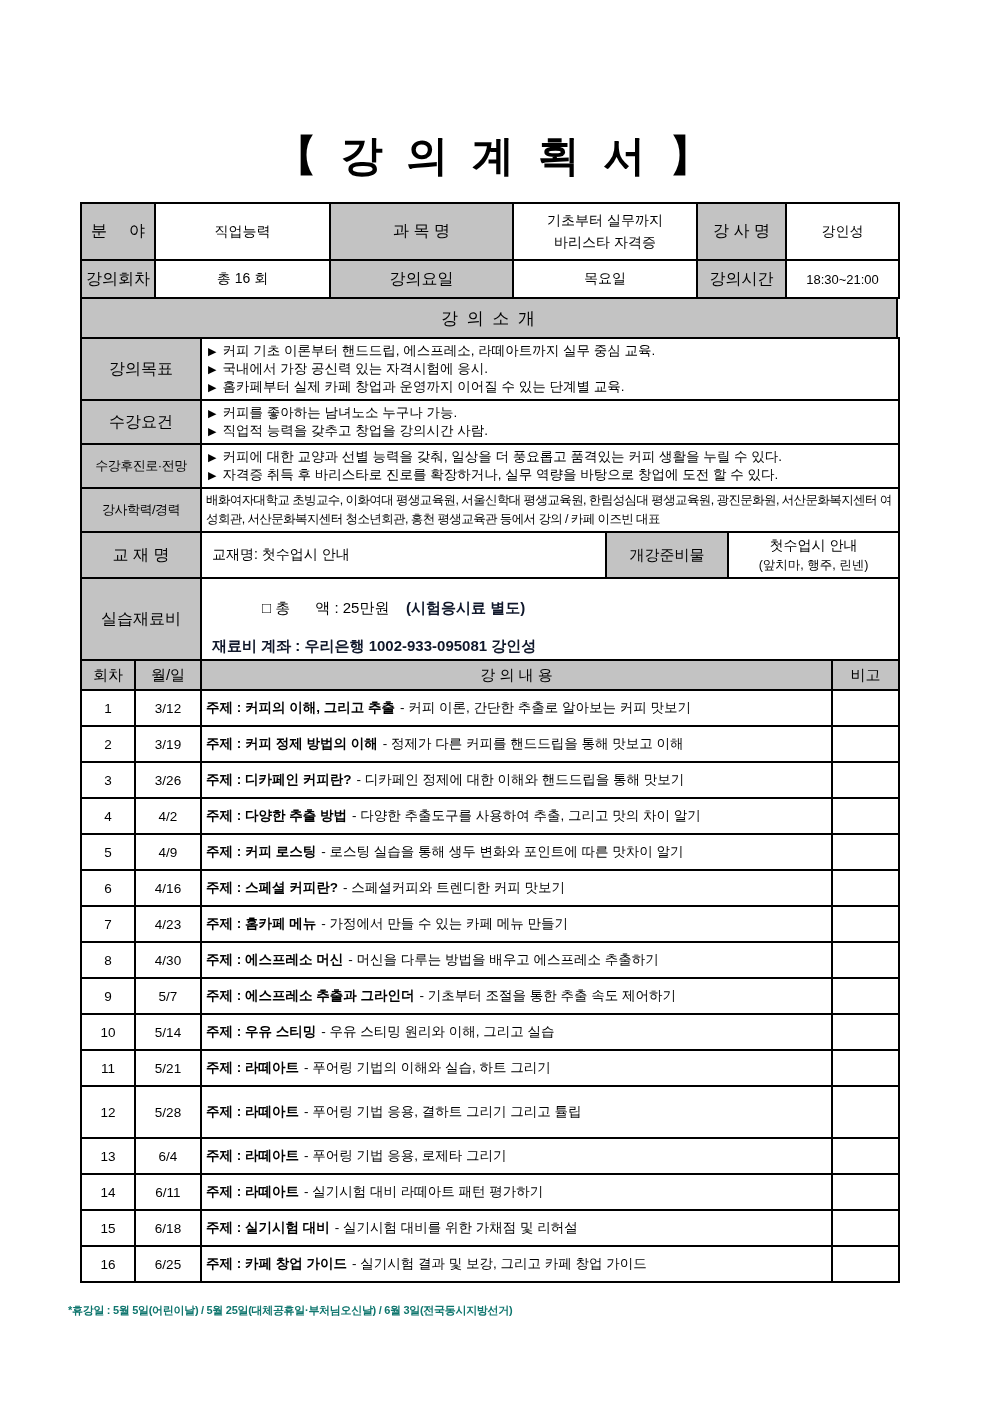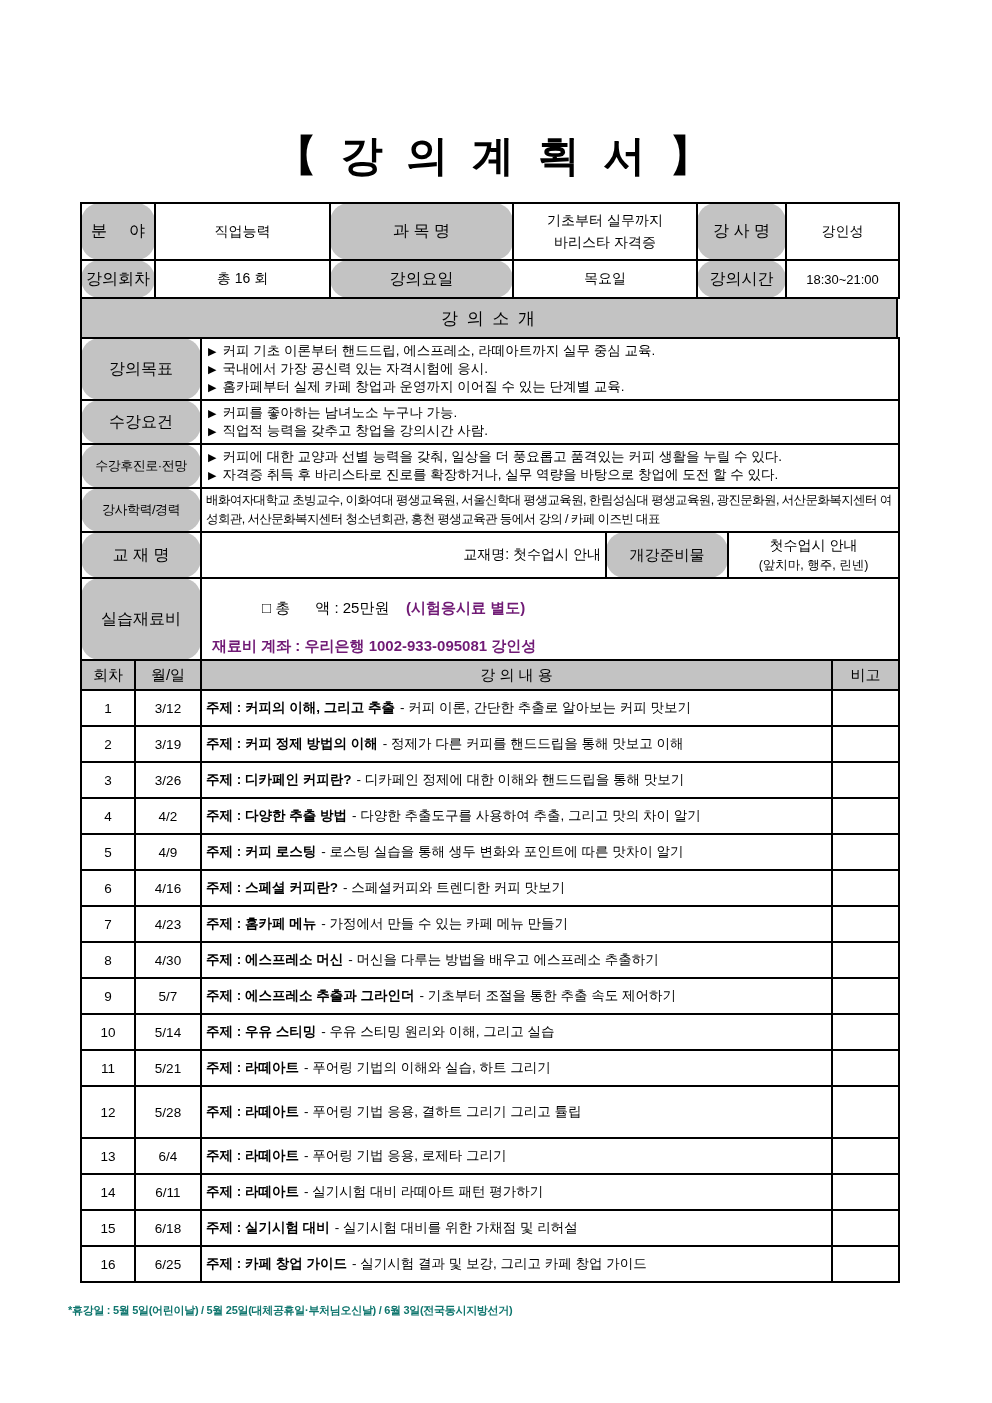--- a/index.html
+++ b/index.html
@@ -26,41 +26,41 @@
     margin-top:-2px;
   }
   td{
     border:2px solid #000;
     padding:0 4px;
     text-align:center;
     vertical-align:middle;
     overflow:hidden;
   }
   .gray{background:#c3c3c3;}
-  .lbl{font-size:16px;white-space:pre;border-radius:19px;}
+  .lbl{font-size:16px;white-space:pre;}
   .lbl.long{font-size:13px;letter-spacing:-0.5px;padding:0 1px;}
   .val{font-size:14px;}
   .val-small{font-size:13px;white-space:pre;}
   .two-line{line-height:1.55;font-size:14px;}
   .section-header{font-size:17px;letter-spacing:2px;white-space:pre;}
   .bullets{text-align:left;padding:3px 6px;}
   .bullet-line{font-size:13.5px;line-height:18px;white-space:nowrap;}
   .bullet-glyph{font-size:11px;margin-right:6px;}
   .career-text{
     text-align:left;font-size:12.5px;line-height:19px;
     letter-spacing:-0.6px;padding:2px 4px;
   }
-  .left-cell{text-align:right;padding-left:10px;font-size:14px;}
+  .left-cell{text-align:left;padding-left:10px;font-size:14px;}
   .prep-val{line-height:1.5;}
   .prep-line1{font-size:14px;}
   .prep-line2{font-size:12.5px;}
   .materials-cell{text-align:left;padding:3px 10px;}
   .materials-line1{font-size:15px;white-space:pre;}
   .materials-line2{font-size:15px;font-weight:bold;margin-top:2px;}
-  .red{color:#701a75;font-weight:bold;}
+  .red{color:#0f172a;font-weight:bold;}
   .sched-no{font-size:13.5px;}
   .sched-date{font-size:13.5px;}
   .sched-content{text-align:left;padding-left:4px;font-size:13.5px;white-space:nowrap;}
   .topic{font-weight:bold;}
   .desc{margin-left:5px;}
   .sched-header td{font-size:15px;white-space:pre;}
   .footer-note{
     width:860px;margin:20px 0 0 68px;
     font-size:11px;font-weight:bold;color:#0f766e;
     white-space:pre;letter-spacing:-0.3px;

